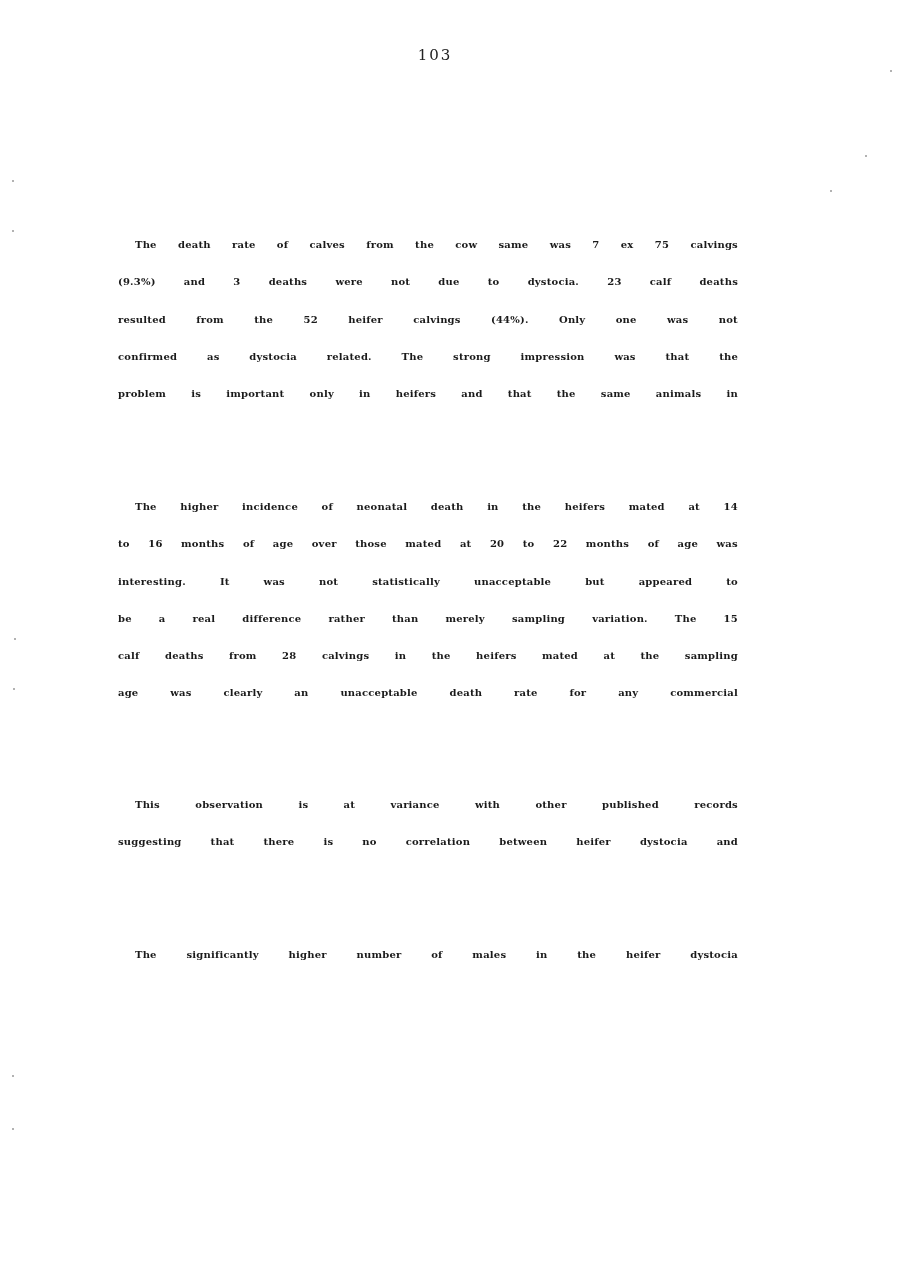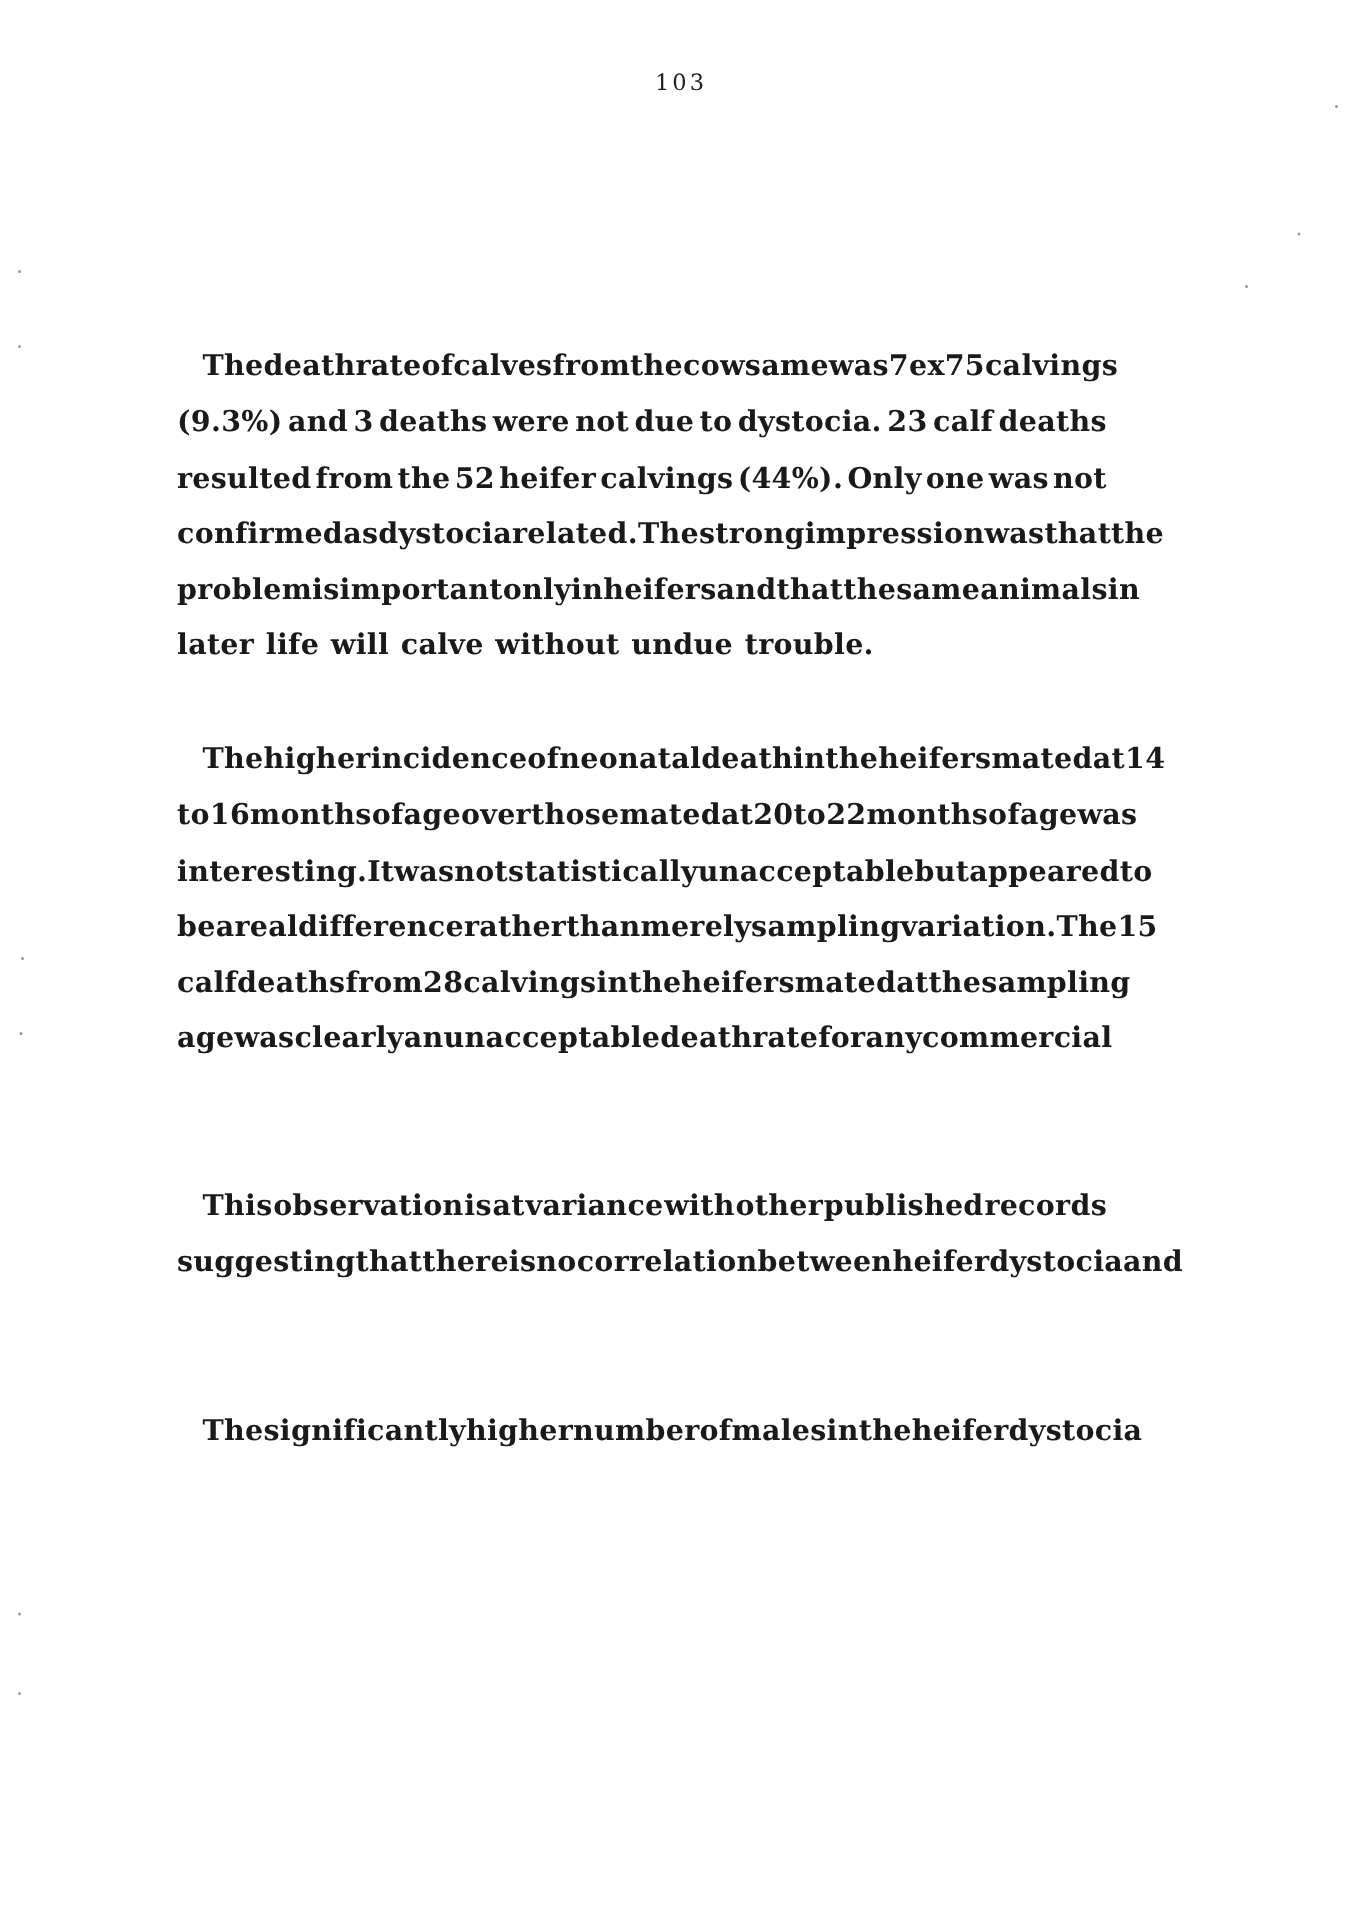--- a/index.html
+++ b/index.html
@@ -2,25 +2,25 @@
 <html><head>
 <meta charset="utf-8">
 <style>
   html, body { margin: 0; padding: 0; }
   body {
     width: 900px; height: 1283px; background: #ffffff; position: relative; overflow: hidden;
     font-family: "DejaVu Serif", "Liberation Serif", serif; color: #1a1a1a;
   }
   .page-number {
     position: absolute; top: 46px; left: 0; width: 870px; text-align: center;
-    font-size: 15px; letter-spacing: 2px; color: #222; padding-left: 19px;
+    font-size: 15px; letter-spacing: 2px; color: #222;
   }
   .para { position: absolute; left: 118px; width: 620px; }
   .line {
-    font-size: 19px; font-weight: bold; height: 37.3px; line-height: 37.3px;
+    font-size: 10px; font-weight: bold; height: 37.3px; line-height: 37.3px;
     text-align: justify; text-align-last: justify; white-space: nowrap; overflow: visible;
     word-spacing: 1px; letter-spacing: 0.2px;
   }
   .line.last { text-align-last: left; }
   .line.indent { padding-left: 17px; }
   .jline { display: flex; justify-content: space-between; }
   .speck { position: absolute; width: 2px; height: 2px; background: #999; border-radius: 1px; }
 </style>
 </head>
 <body>
@@ -90,21 +90,20 @@
       <span>only</span>
       <span>in</span>
       <span>heifers</span>
       <span>and</span>
       <span>that</span>
       <span>the</span>
       <span>same</span>
       <span>animals</span>
       <span>in</span>
     </div>
-  <div class="line last">later life will calve without undue trouble.</div>
 </div>
 
 <div class="para" style="top:488px;">
   <div class="line jline indent">
       <span>The</span>
       <span>higher</span>
       <span>incidence</span>
       <span>of</span>
       <span>neonatal</span>
       <span>death</span>

